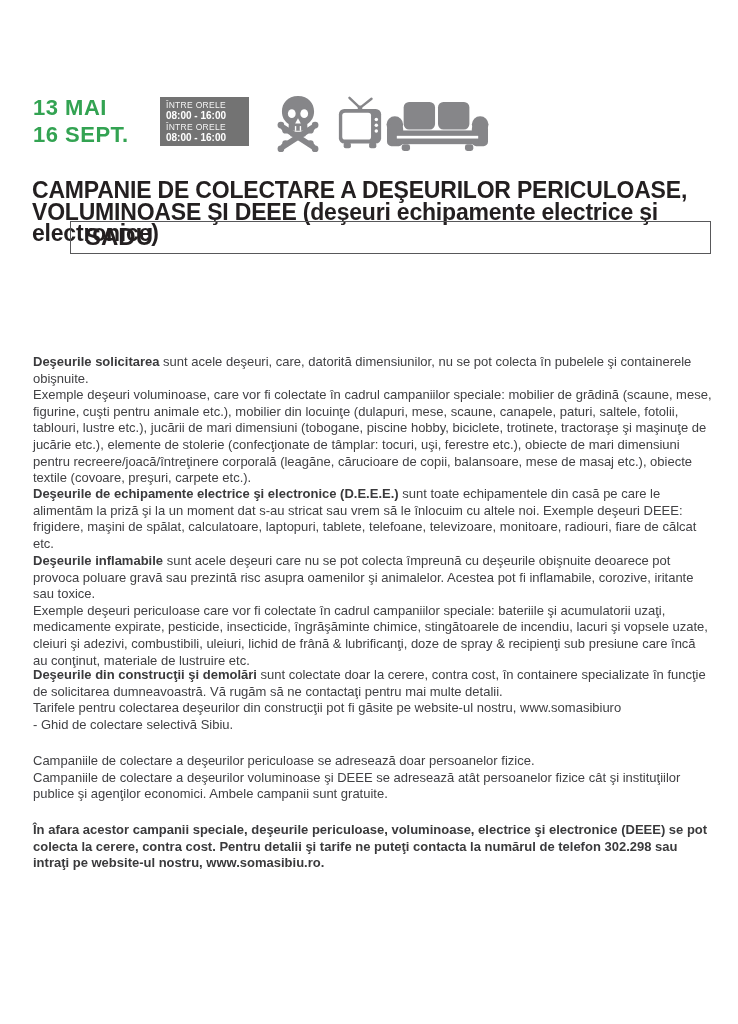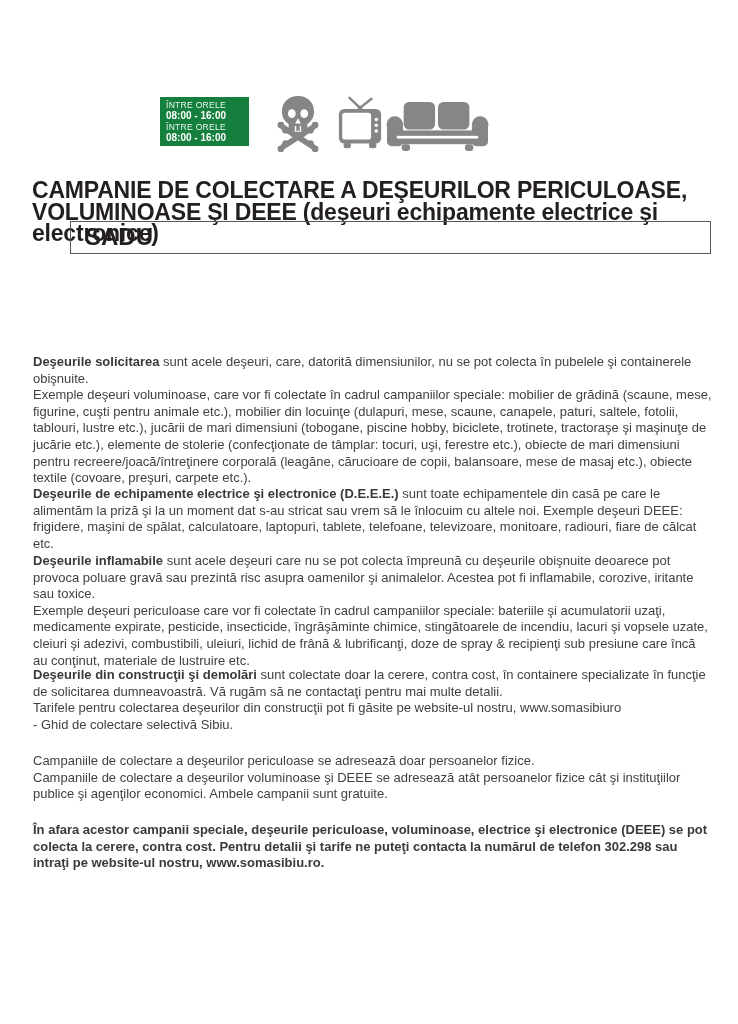--- a/index.html
+++ b/index.html
@@ -14,21 +14,21 @@
   .page{position:absolute;inset:0;background:#fff;}
 
   
   .dates{
     position:absolute;left:33px;top:94px;
     font-size:22px;font-weight:bold;line-height:27px;
     color:#33a352;white-space:pre-line;letter-spacing:0.5px;
   }
   .times-box{
     position:absolute;left:160px;top:97px;width:89px;height:49px;
-    background:#15803d;box-sizing:border-box;padding:3px 0 0 6px;
+    background:#737373;box-sizing:border-box;padding:3px 0 0 6px;
   }
   .times-row{margin-bottom:1px;}
   .times-label{display:block;font-size:8.5px;line-height:10px;color:rgba(255,255,255,0.93);letter-spacing:0.3px;}
   .times-time{display:block;font-size:10px;line-height:11px;color:#ffffff;font-weight:bold;}
   .hdr-icon{position:absolute;}
   .icon-skull{left:272px;top:95px;width:52px;height:57px;}
   .icon-tv{left:336px;top:95px;width:48px;height:58px;}
   .icon-couch{left:386px;top:102px;width:103px;height:51px;}
 
   
@@ -64,20 +64,22 @@
   .p3{top:553px;}
   .p4{top:667px;}
   .p5{top:753px;}
   .p6{top:822px;font-weight:bold;color:#3a3a3c;}
 </style>
 </head>
 <body>
 
 <div class="page">
 
+  <div class="dates">13 MAI
+16 SEPT.</div>
 
   <div class="times-box">
     <div class="times-row">
       <span class="times-label">ÎNTRE ORELE</span>
       <span class="times-time">08:00 - 16:00</span>
     </div>
     <div class="times-row">
       <span class="times-label">ÎNTRE ORELE</span>
       <span class="times-time">08:00 - 16:00</span>
     </div>

